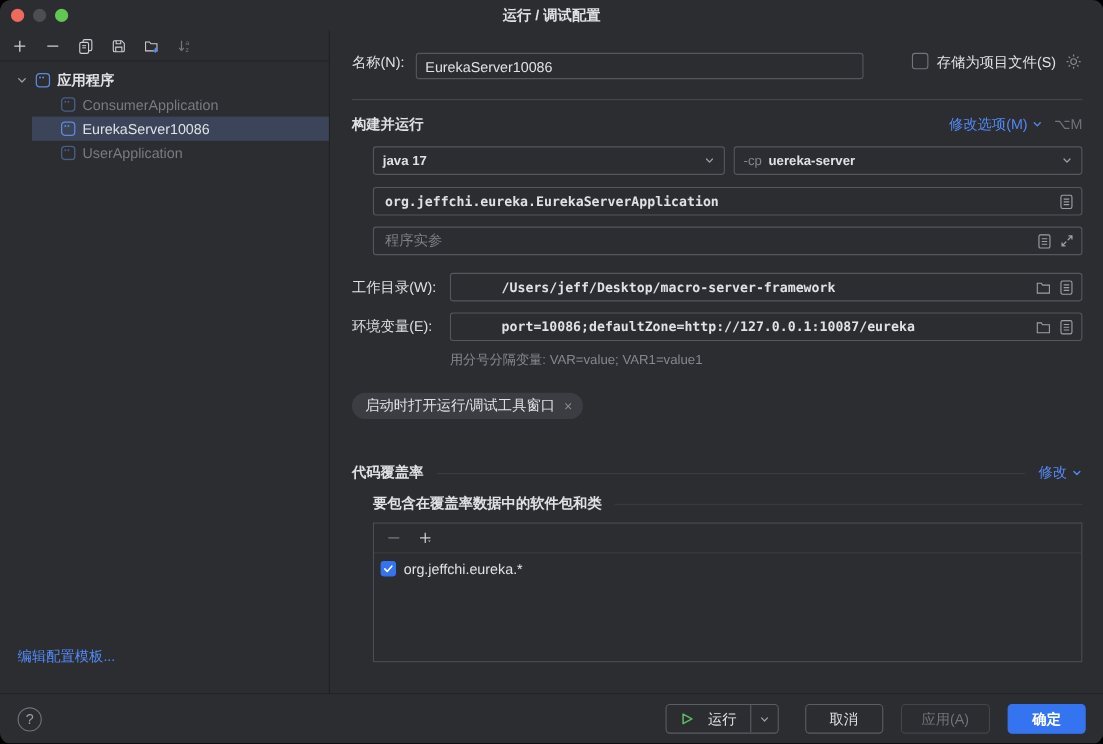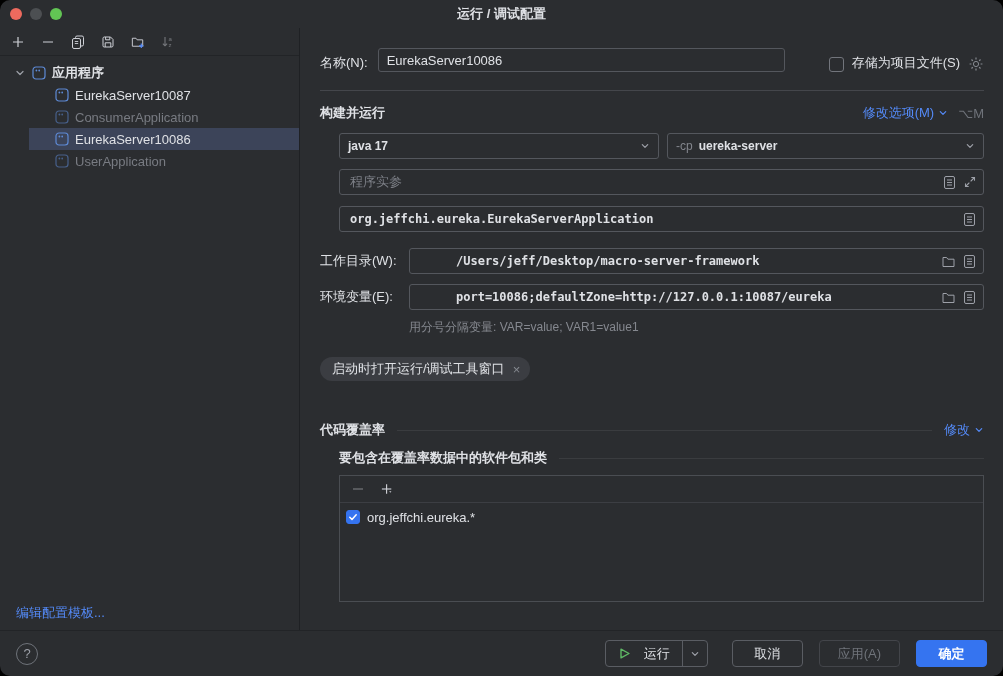--- a/index.html
+++ b/index.html
@@ -26,24 +26,24 @@
   .tb-icon.dim{opacity:.45;}
   .tree{flex:1;padding-top:6px;overflow:hidden;}
   .tree-row{height:22px;display:flex;align-items:center;gap:6px;white-space:nowrap;}
   .tree-row.root{padding-left:14px;font-weight:700;}
   .tree-row.child{padding-left:55px;}
   .tree-row.selected{background:linear-gradient(to right,transparent 29px,#3c4459 29px);}
   .tree-row.dimmed .tree-label{color:#787b82;}
   .tree-row.dimmed .app-icon{opacity:.55;}
   .tree-chevron{color:#9da0a8;display:flex;}
   .app-icon{display:flex;}
-  .edit-templates{position:absolute;left:16px;bottom:8px;color:#548af7;cursor:pointer;text-align:right;}
+  .edit-templates{position:absolute;left:16px;bottom:24px;color:#548af7;cursor:pointer;text-align:right;}
   
   .main{flex:1;min-width:0;padding:0 19px 0 20px;position:relative;overflow:hidden;}
-  .row{display:flex;align-items:flex-end;}
+  .row{display:flex;align-items:flex-start;}
   .name-row{margin-top:20px;}
   .flabel{color:#dfe1e5;margin-right:10px;white-space:nowrap;}
   .input,.field{
     background:#2b2d30;border:1px solid #54575d;border-radius:3px;height:24px;
     color:#dfe1e5;padding:0 8px;font-family:"Liberation Sans","DejaVu Sans",sans-serif;font-size:13px;outline:none;
   }
   .name-input{width:407px;}
   .spacer{flex:1;}
   .cbx{width:15px;height:15px;border:1px solid #72757c;border-radius:3px;background:transparent;margin-right:8px;flex:0 0 auto;}
   .cbx.checked{background:#3574f0;border-color:#3574f0;display:flex;align-items:center;justify-content:center;}
@@ -170,30 +170,20 @@
           <span class="app-icon">
             <svg width="14" height="14" viewBox="0 0 14 14">
                 <rect x="1" y="1" width="12" height="12" rx="3" fill="none" stroke="#5e8ad6" stroke-width="1.2"></rect>
                 <circle cx="4.4" cy="4.5" r=".9" fill="#5e8ad6"></circle>
                 <circle cx="7.2" cy="4.5" r=".9" fill="#5e8ad6"></circle>
               </svg>
           </span>
           <span class="tree-label">应用程序</span>
         </div>
 
-        <div class="tree-row child">
-          <span class="app-icon">
-            <svg width="14" height="14" viewBox="0 0 14 14">
-                <rect x="1" y="1" width="12" height="12" rx="3" fill="none" stroke="#5e8ad6" stroke-width="1.2"></rect>
-                <circle cx="4.4" cy="4.5" r=".9" fill="#5e8ad6"></circle>
-                <circle cx="7.2" cy="4.5" r=".9" fill="#5e8ad6"></circle>
-              </svg>
-          </span>
-          <span class="tree-label">EurekaServer10087</span>
-        </div>
 
         <div class="tree-row child dimmed">
           <span class="app-icon">
             <svg width="14" height="14" viewBox="0 0 14 14">
                 <rect x="1" y="1" width="12" height="12" rx="3" fill="none" stroke="#5e8ad6" stroke-width="1.2"></rect>
                 <circle cx="4.4" cy="4.5" r=".9" fill="#5e8ad6"></circle>
                 <circle cx="7.2" cy="4.5" r=".9" fill="#5e8ad6"></circle>
               </svg>
           </span>
           <span class="tree-label">ConsumerApplication</span>
@@ -277,49 +267,49 @@
           <span class="mono-dim">-cp</span>
           <span class="mono-strong">uereka-server</span>
           <span class="caret">
             <svg width="10" height="10" viewBox="0 0 10 10">
                 <path d="M2.3 3.6L5 6.4l2.7-2.8" fill="none" stroke="currentColor" stroke-width="1.2" stroke-linecap="round" stroke-linejoin="round"></path>
               </svg>
           </span>
         </div>
       </div>
 
+      <div class="fieldwrap indent">
+        <input value="org.jeffchi.eureka.EurekaServerApplication" style="">
+        <span class="ficon">
+          <svg width="15" height="15" viewBox="0 0 15 15">
+              <rect x="2.5" y="1.5" width="10" height="12" rx="1.5" fill="none" stroke="currentColor"></rect>
+              <line x1="5" y1="5" x2="10" y2="5" stroke="currentColor"></line>
+              <line x1="5" y1="7.5" x2="10" y2="7.5" stroke="currentColor"></line>
+              <line x1="5" y1="10" x2="10" y2="10" stroke="currentColor"></line>
+            </svg>
+        </span>
+      </div>
+
       <div class="fieldwrap indent" style="margin-top:10px;">
         <input placeholder="程序实参" style="">
         <span class="ficon">
           <svg width="15" height="15" viewBox="0 0 15 15">
               <rect x="2.5" y="1.5" width="10" height="12" rx="1.5" fill="none" stroke="currentColor"></rect>
               <line x1="5" y1="5" x2="10" y2="5" stroke="currentColor"></line>
               <line x1="5" y1="7.5" x2="10" y2="7.5" stroke="currentColor"></line>
               <line x1="5" y1="10" x2="10" y2="10" stroke="currentColor"></line>
             </svg>
         </span>
         <span class="ficon">
           <svg width="14" height="14" viewBox="0 0 14 14">
               <path d="M8.7 2.5h2.8v2.8M11.3 2.7L8 6M5.3 11.5H2.5V8.7M2.7 11.3L6 8" fill="none" stroke="currentColor" stroke-width="1.1" stroke-linecap="round"></path>
             </svg>
         </span>
       </div>
 
-      <div class="fieldwrap indent">
-        <input value="org.jeffchi.eureka.EurekaServerApplication" style="">
-        <span class="ficon">
-          <svg width="15" height="15" viewBox="0 0 15 15">
-              <rect x="2.5" y="1.5" width="10" height="12" rx="1.5" fill="none" stroke="currentColor"></rect>
-              <line x1="5" y1="5" x2="10" y2="5" stroke="currentColor"></line>
-              <line x1="5" y1="7.5" x2="10" y2="7.5" stroke="currentColor"></line>
-              <line x1="5" y1="10" x2="10" y2="10" stroke="currentColor"></line>
-            </svg>
-        </span>
-      </div>
-
 
       <div class="lrow">
         <span class="flabel">工作目录(W):</span>
         <div class="fieldwrap">
           <input value="/Users/jeff/Desktop/macro-server-framework" style="">
           <span class="ficon">
             <svg width="15" height="15" viewBox="0 0 15 15">
                 <path d="M2 12.5V3.5h3.6l1.3 1.7H13v7.3H2z" fill="none" stroke="currentColor"></path>
               </svg>
           </span>

